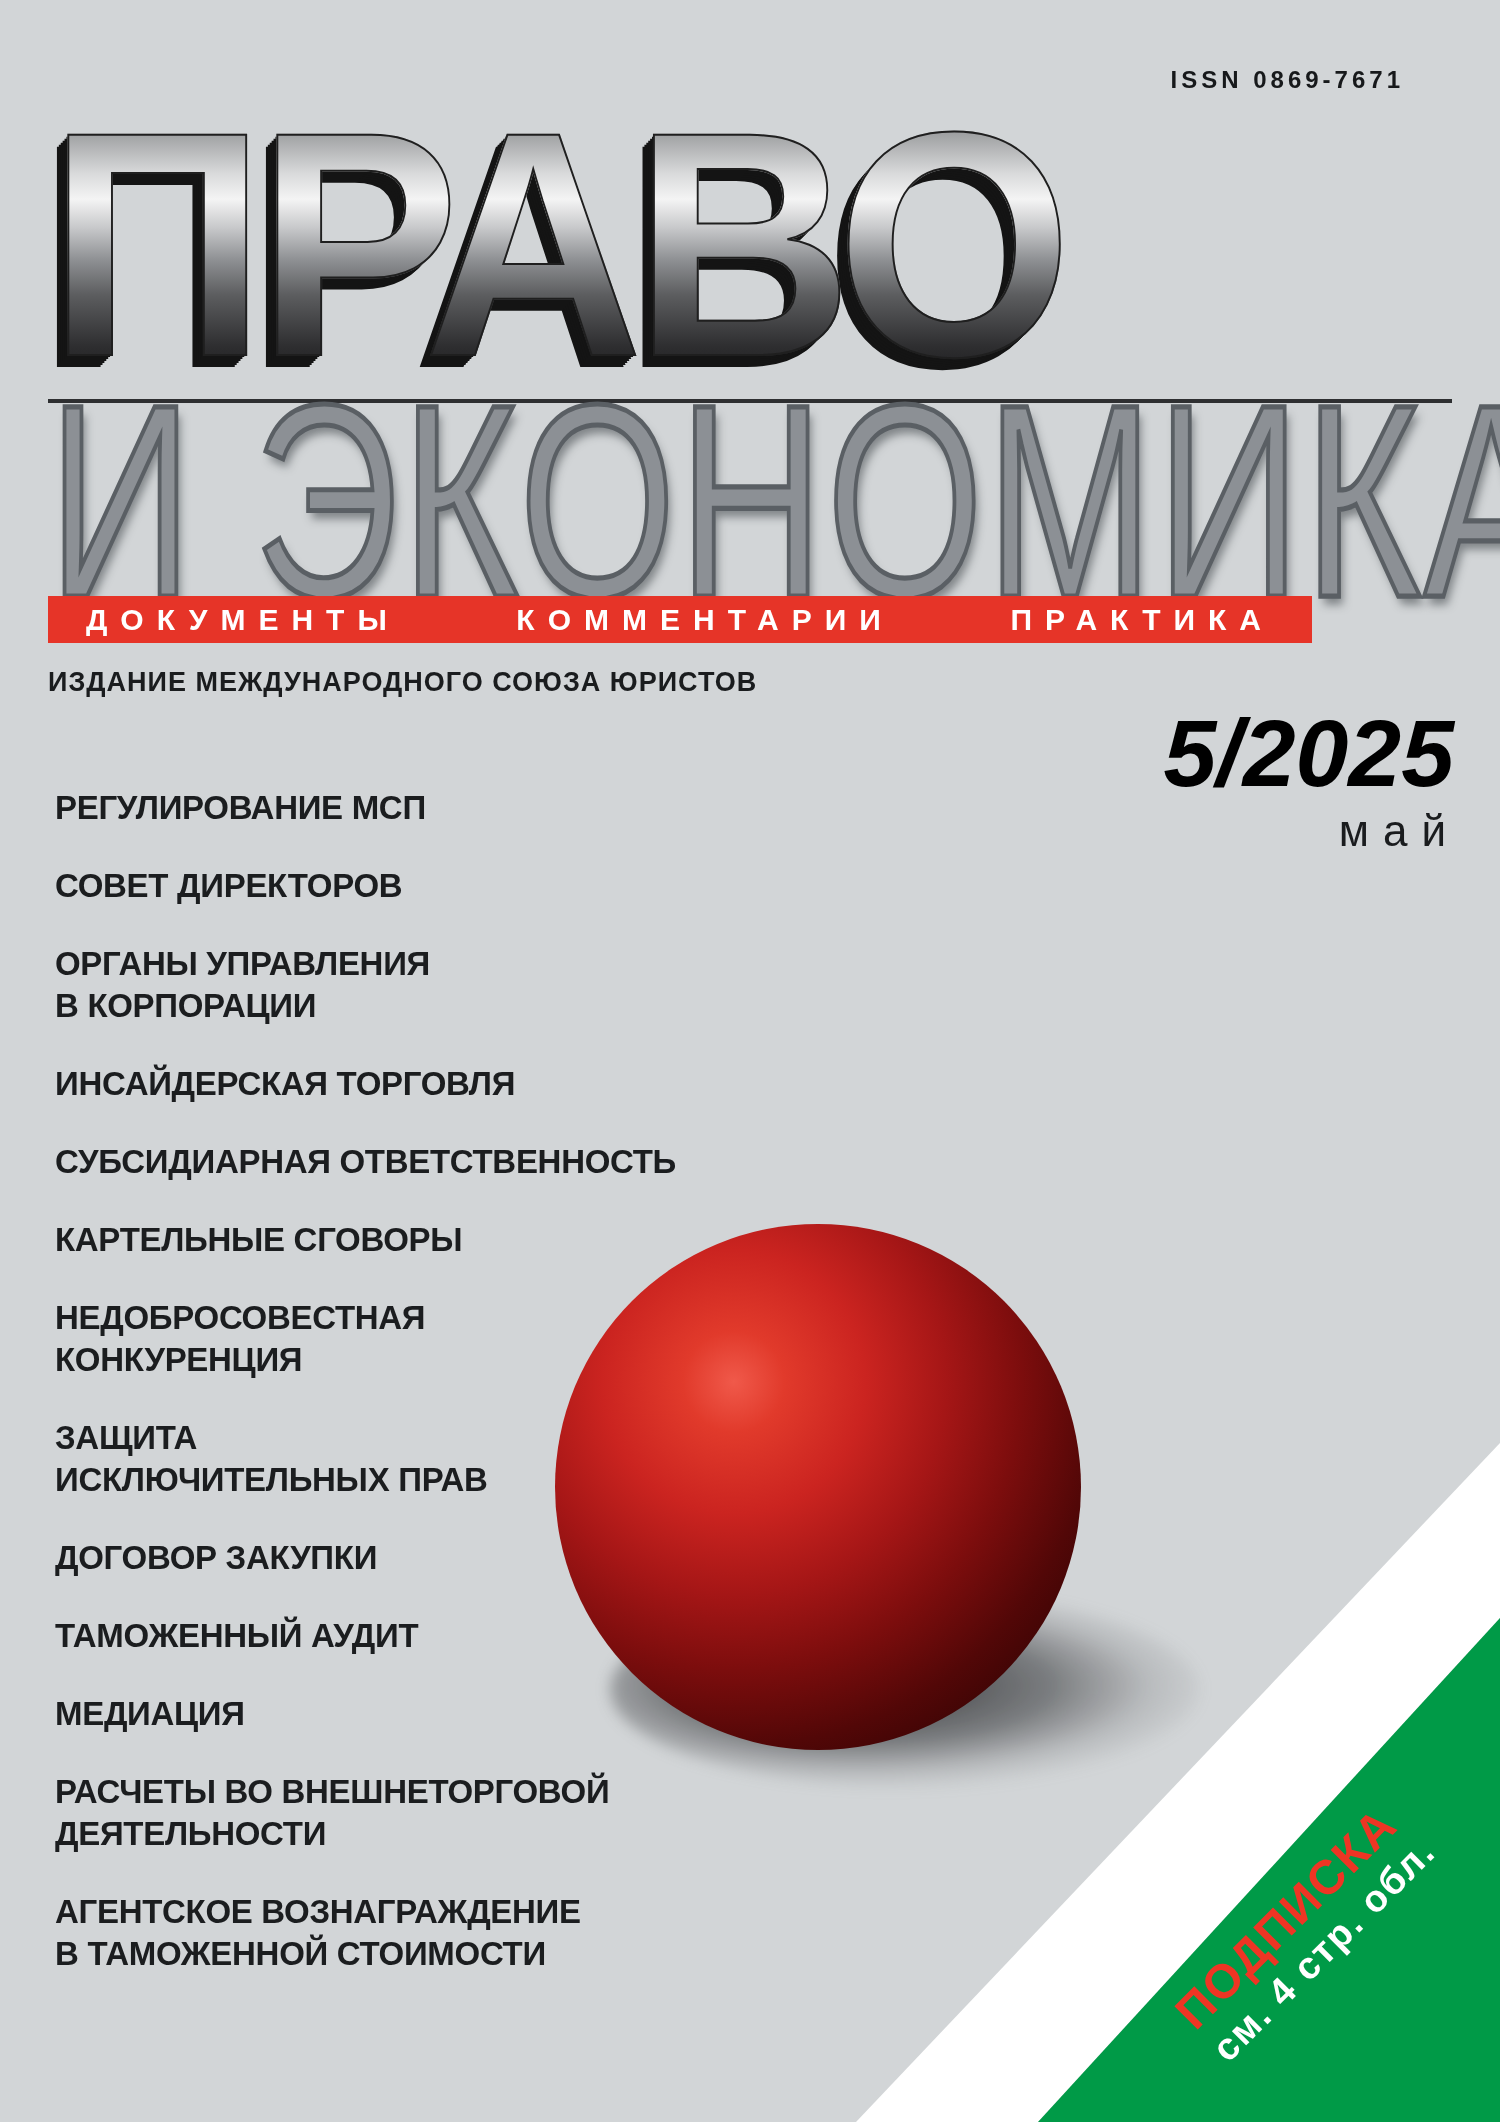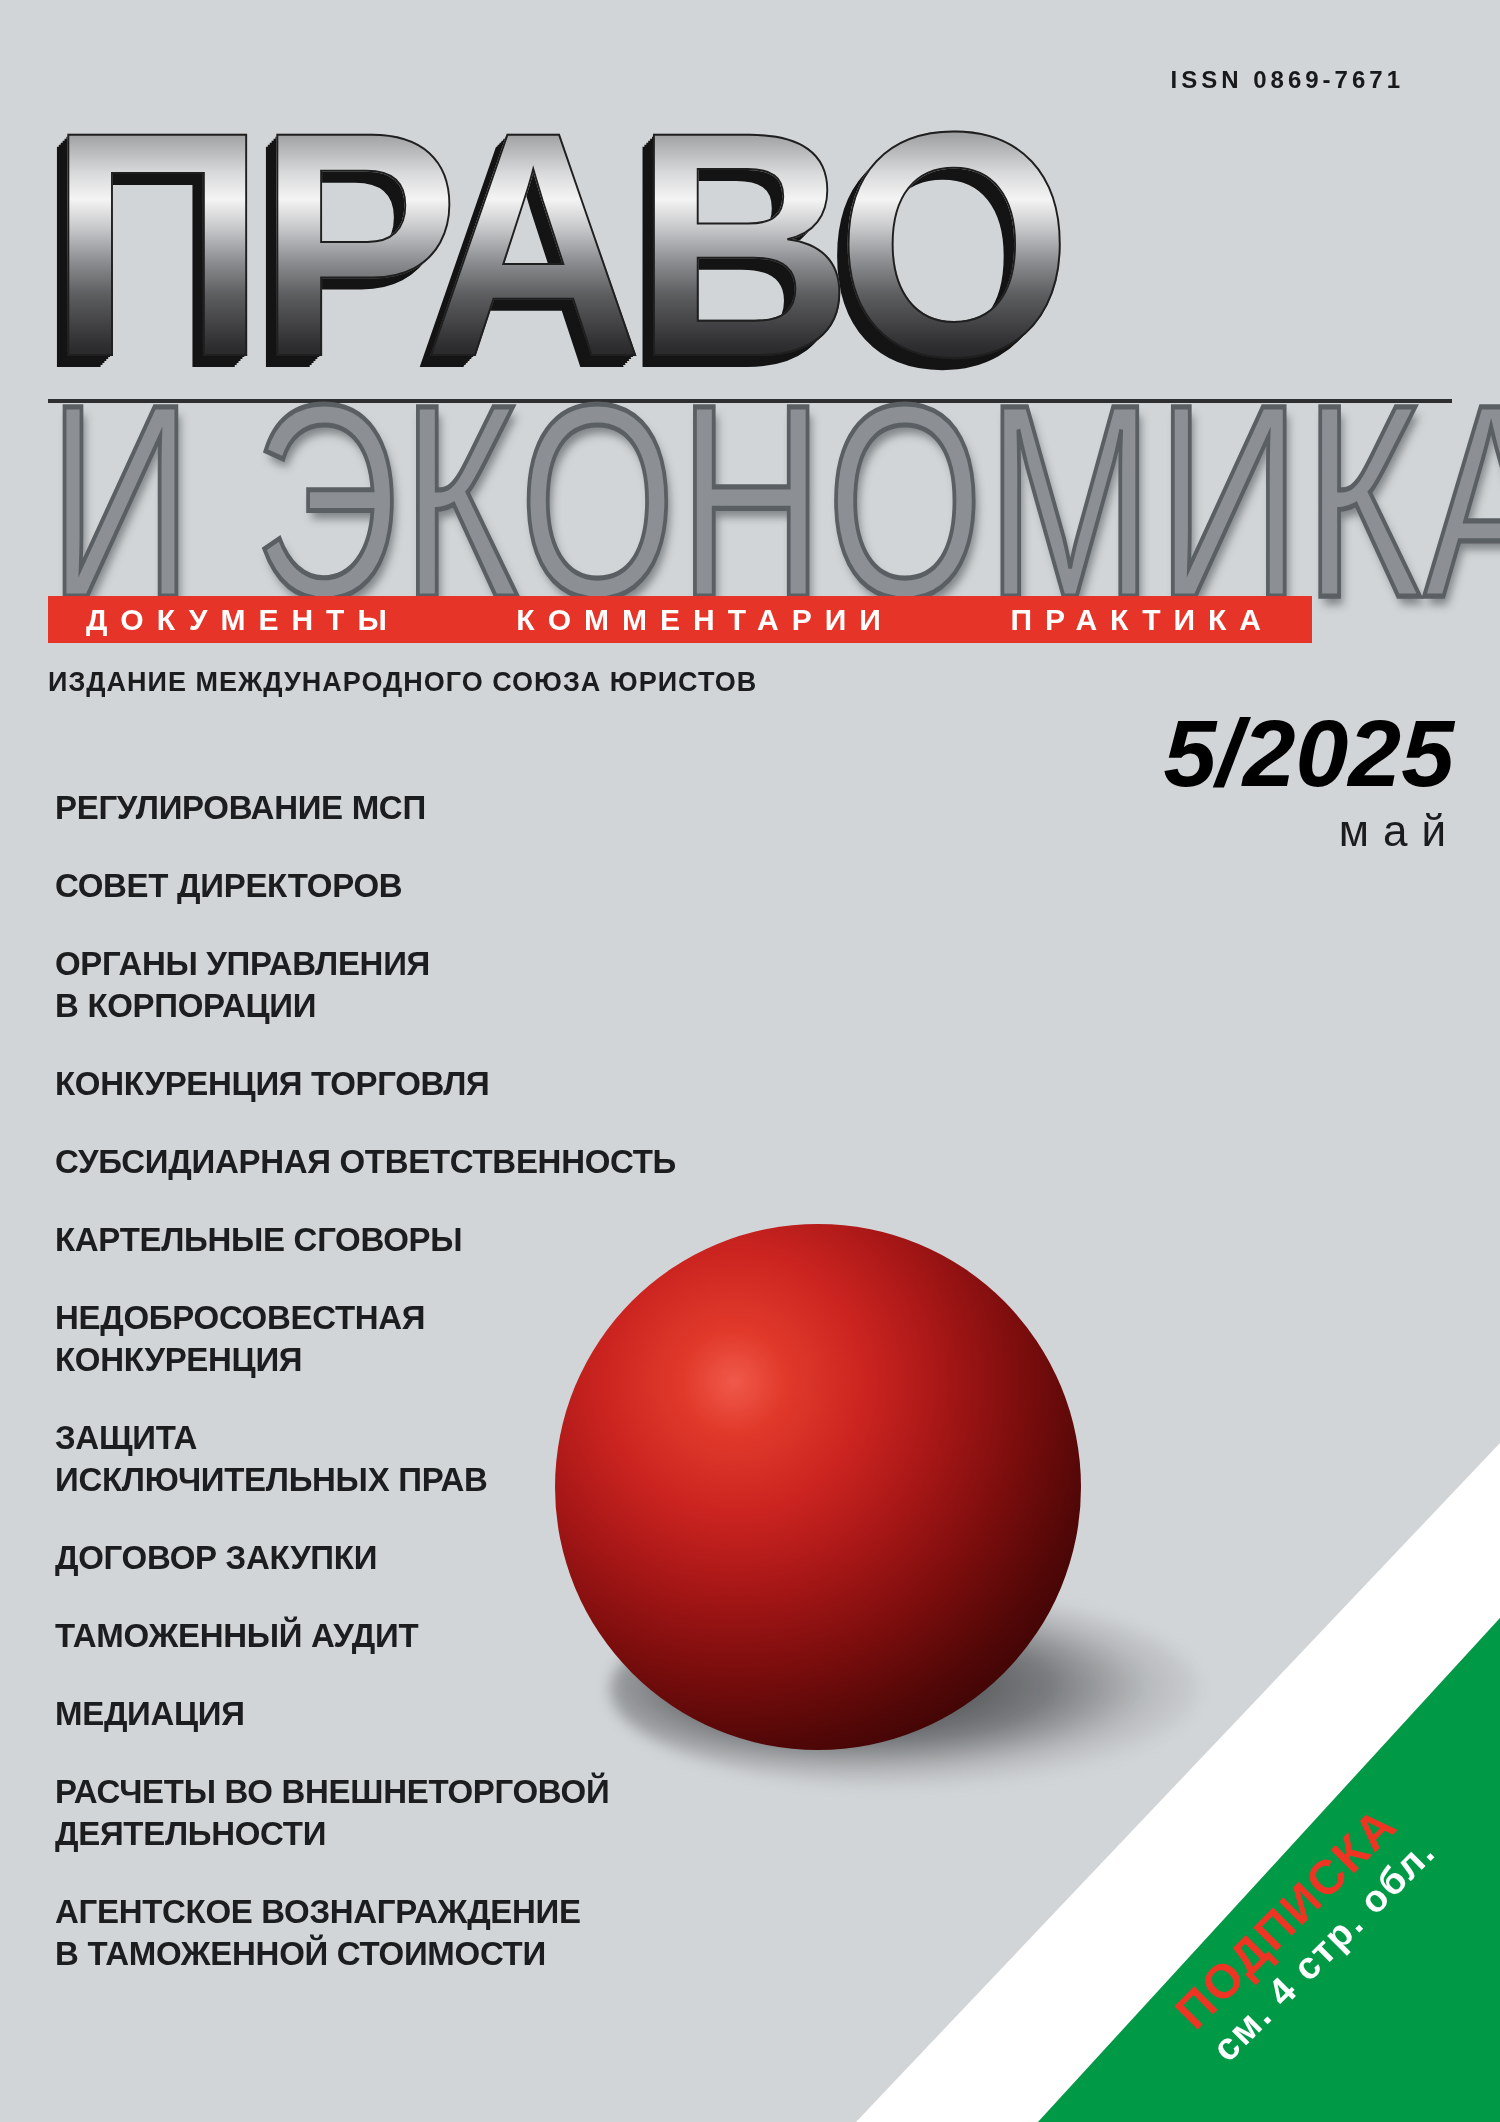--- a/index.html
+++ b/index.html
@@ -133,21 +133,21 @@
   <div class="publisher">ИЗДАНИЕ МЕЖДУНАРОДНОГО СОЮЗА ЮРИСТОВ</div>
 
   <div class="issue-number">5/2025</div>
   <div class="issue-month">май</div>
 
   <ul class="topics" id="topics">
       <li>РЕГУЛИРОВАНИЕ МСП</li>
       <li>СОВЕТ ДИРЕКТОРОВ</li>
       <li>ОРГАНЫ УПРАВЛЕНИЯ
 В КОРПОРАЦИИ</li>
-      <li>КОНКУРЕНЦИЯ ТОРГОВЛЯ</li>
+      <li>ИНСАЙДЕРСКАЯ ТОРГОВЛЯ</li>
       <li>СУБСИДИАРНАЯ ОТВЕТСТВЕННОСТЬ</li>
       <li>КАРТЕЛЬНЫЕ СГОВОРЫ</li>
       <li>НЕДОБРОСОВЕСТНАЯ
 КОНКУРЕНЦИЯ</li>
       <li>ЗАЩИТА
 ИСКЛЮЧИТЕЛЬНЫХ ПРАВ</li>
       <li>ДОГОВОР ЗАКУПКИ</li>
       <li>ТАМОЖЕННЫЙ АУДИТ</li>
       <li>МЕДИАЦИЯ</li>
       <li>РАСЧЕТЫ ВО ВНЕШНЕТОРГОВОЙ

